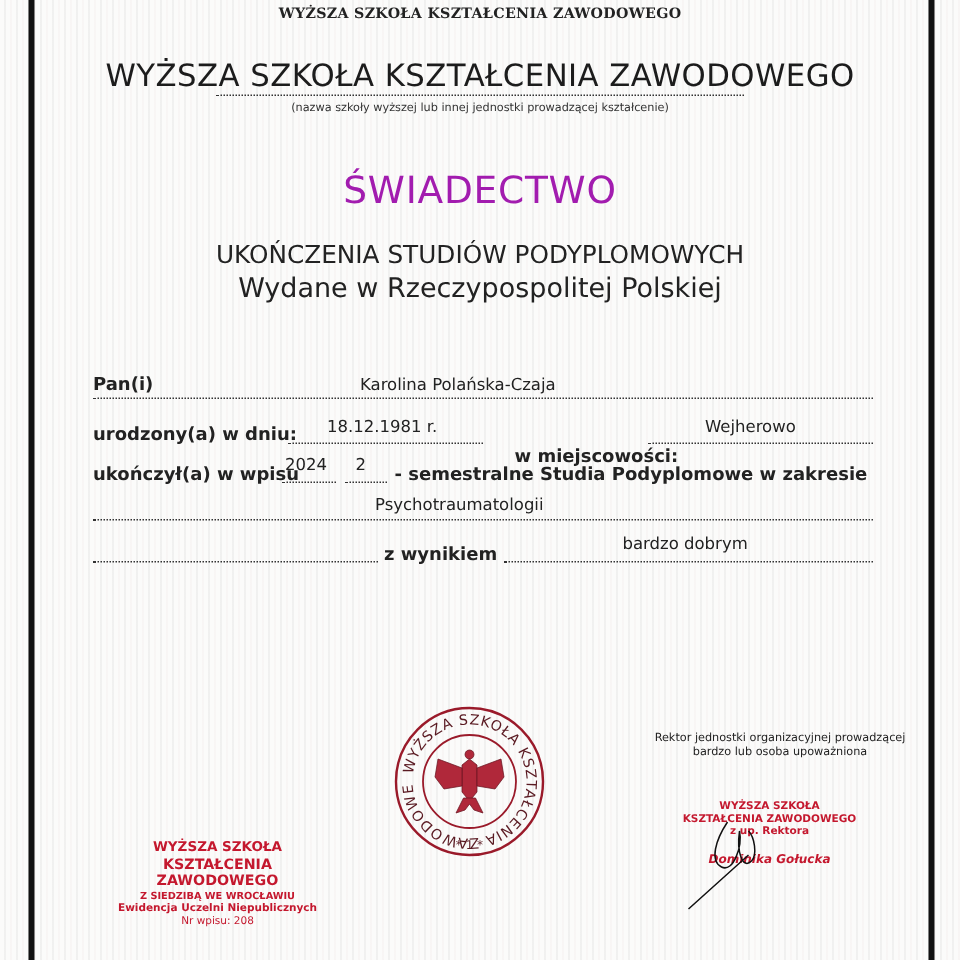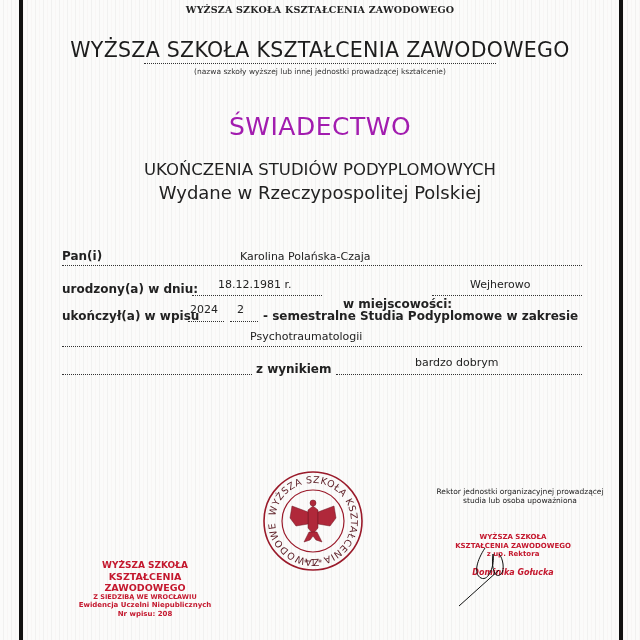--- a/index.html
+++ b/index.html
@@ -89,34 +89,34 @@
       <path d="M51,36 L46,40 L46,58 L51,64 L56,58 L56,40 Z"></path>
       <path d="M46,42 L30,36 L28,48 L34,56 L46,54 Z"></path>
       <path d="M56,42 L72,36 L74,48 L68,56 L56,54 Z"></path>
       <path d="M47,62 L42,72 L48,70 L51,66 L54,70 L60,72 L55,62 Z"></path>
     </g>
   </svg>
 </div>
 
 <div class="abs rektor" style="top:487px;">
   <div>Rektor jednostki organizacyjnej prowadzącej</div>
-  <div>studia lub osoba upoważniona</div>
+  <div>bardzo lub osoba upoważniona</div>
 </div>
 
 <div class="abs stamp-right red" style="top:533px;">
   <div>WYŻSZA SZKOŁA</div>
   <div>KSZTAŁCENIA ZAWODOWEGO</div>
   <div>z up. Rektora</div>
   <div style="margin-top:10px;font-style:italic;font-size:8px;">Dominika Gołucka</div>
 </div>
 <div class="abs" style="left:455px;top:540px;width:80px;height:70px;">
   <svg width="80" height="70" viewBox="0 0 80 70">
     <path d="M4,66 L44,30 M30,8 C22,20 18,34 26,38 C34,42 40,24 38,14 C36,28 40,40 46,34 C50,30 48,18 44,14" fill="none" stroke="#111" stroke-width="1"></path>
   </svg>
 </div>
 
 <div class="abs stamp-left red" style="top:560px;">
   <div style="font-size:9px;">WYŻSZA SZKOŁA</div>
   <div style="font-size:9.5px;">KSZTAŁCENIA ZAWODOWEGO</div>
   <div style="font-size:6.5px;line-height:8px;">Z SIEDZIBĄ WE WROCŁAWIU</div>
   <div style="font-size:7px;line-height:9px;font-weight:bold;">Ewidencja Uczelni Niepublicznych</div>
-  <div style="font-size:7px;line-height:9px;font-weight:bold;">Nr wpisu: 208</div>
+  <div style="font-size:7px;line-height:9px;font-weight:normal;">Nr wpisu: 208</div>
 </div>
 
 </body></html>

